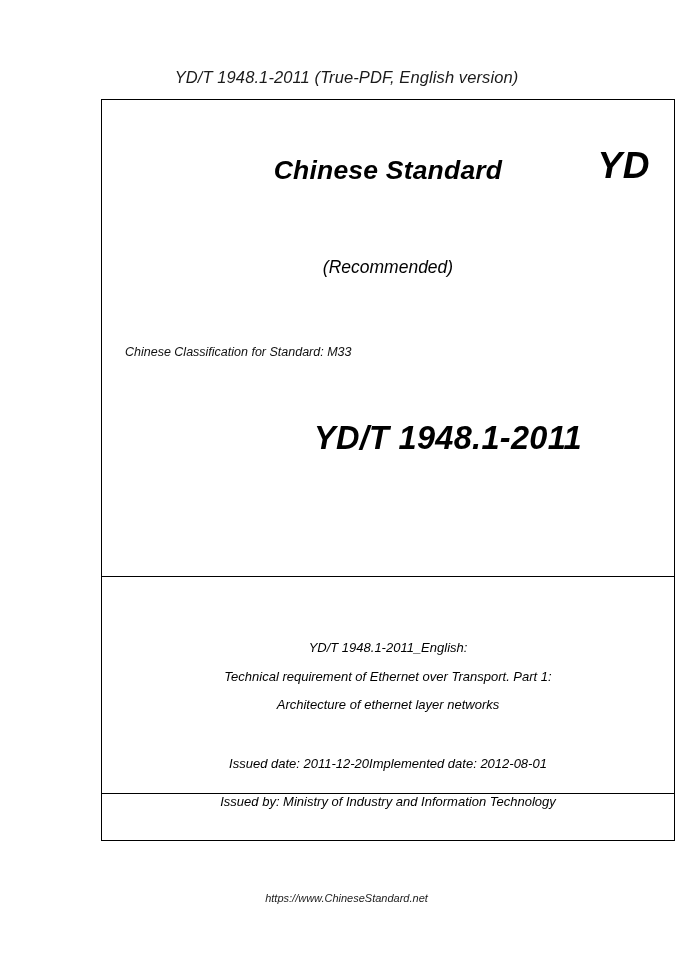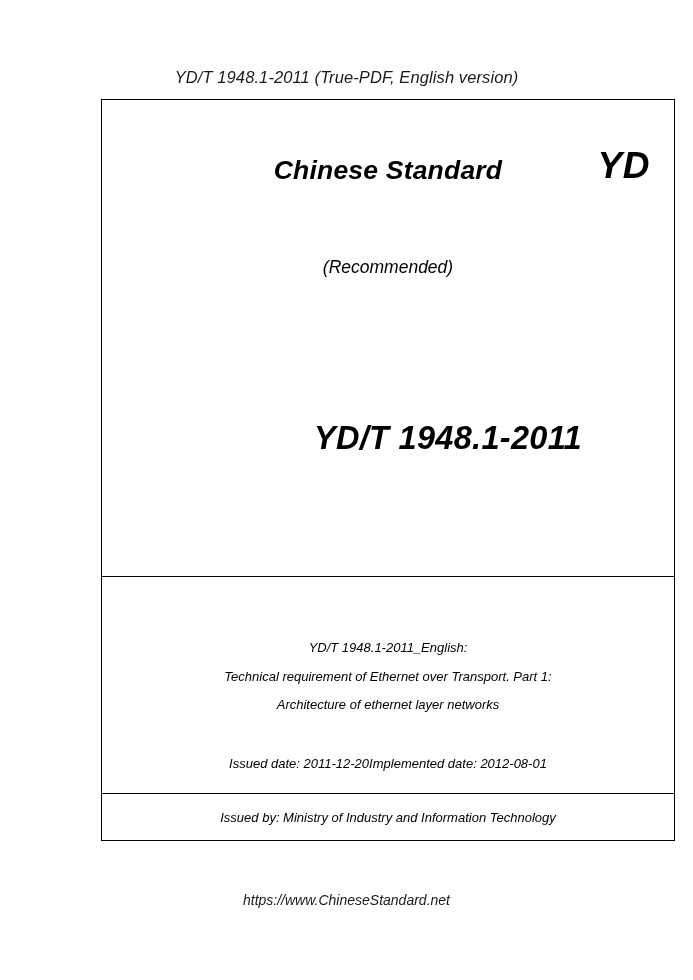--- a/index.html
+++ b/index.html
@@ -125,31 +125,31 @@
     width: 100%;
     box-sizing: border-box;
     padding: 0 20px;
     display: flex;
     justify-content: center;
     font-size: 13px;
   }
   .issuer-section {
     height: 46px;
     display: flex;
-    align-items: center;
+    align-items: flex-start;
     justify-content: center;
     font-size: 13px;
   }
   .footer-url {
     position: absolute;
     top: 892px;
     left: 0;
     width: 693px;
     text-align: center;
-    font-size: 14px;
+    font-size: 11px;
     color: #1a1a1a;
   }
 </style>
 </head>
 <body>
 
 <div class="page">
 
   <div class="doc-header">YD/T 1948.1-2011 (True-PDF, English version)</div>
 
@@ -158,20 +158,21 @@
     <div class="upper-section">
       <div class="title-row">
         <div class="main-title">Chinese Standard</div>
         <div class="yd-logo">YD</div>
       </div>
 
       <div class="subtitle">
         <div>(Recommended)</div>
       </div>
 
+      <div class="classification">Chinese Classification for Standard: M33</div>
 
       <div class="std-number">YD/T 1948.1-2011</div>
     </div>
 
     <div class="lower-section">
       <div class="en-title">
         <div>YD/T 1948.1-2011_English:</div>
         <div>Technical requirement of Ethernet over Transport. Part 1:</div>
         <div>Architecture of ethernet layer networks</div>
       </div>

